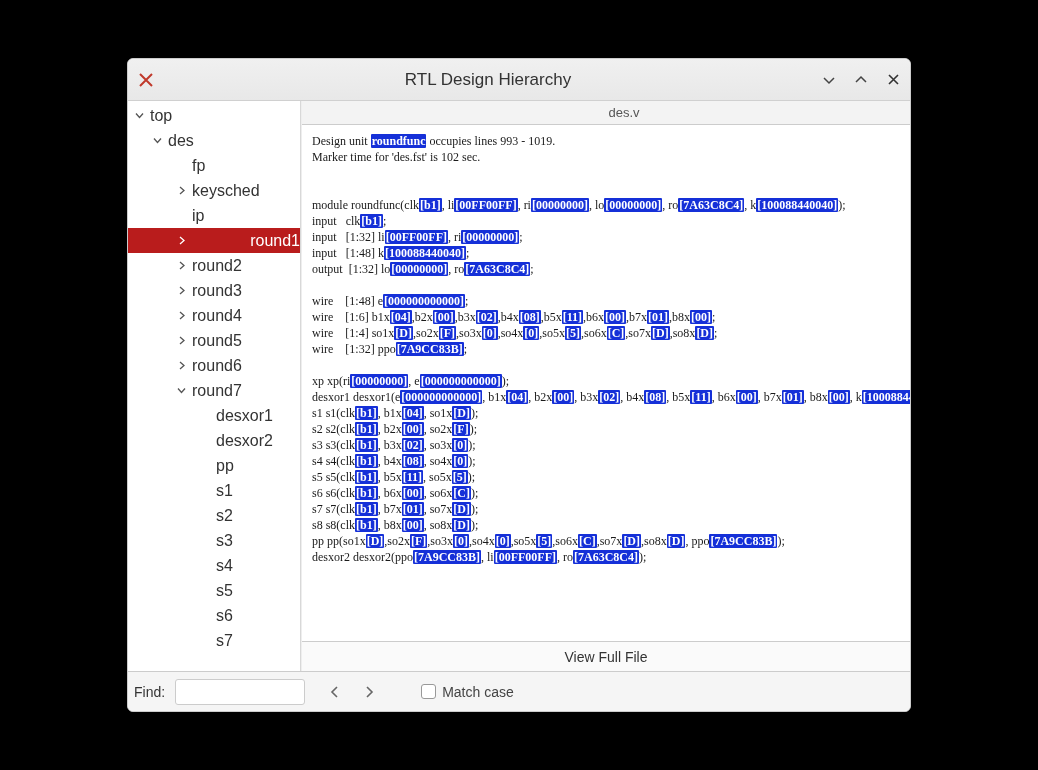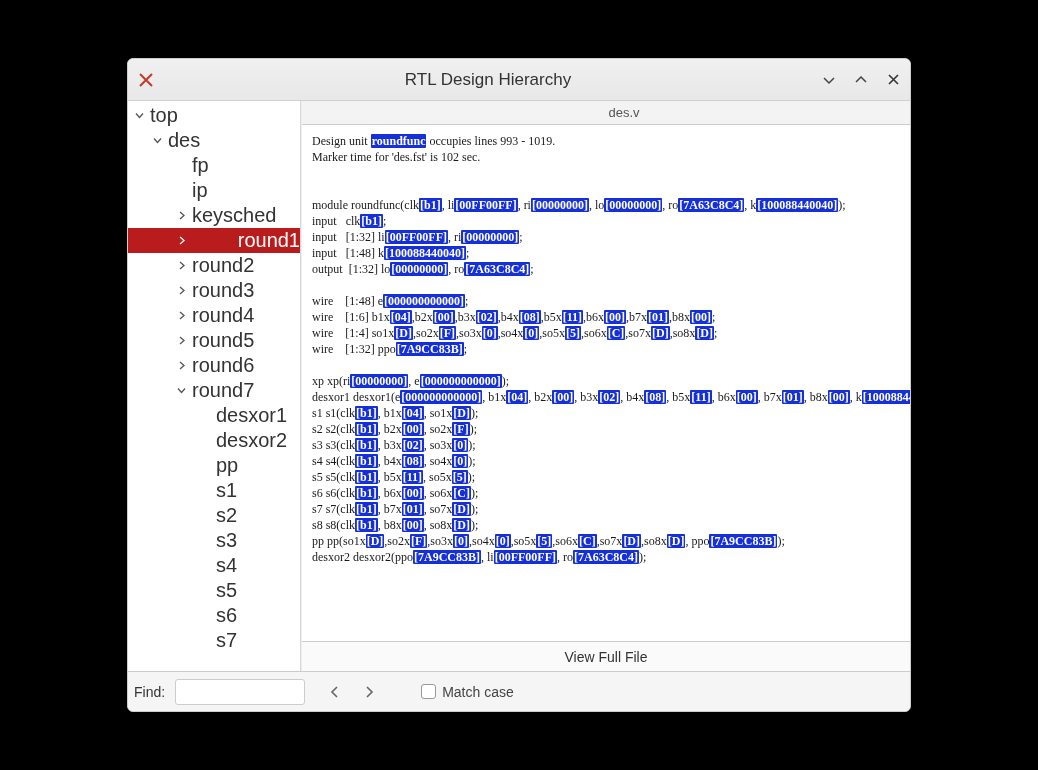--- a/index.html
+++ b/index.html
@@ -49,21 +49,21 @@
   .body-row {
     flex: 1;
     display: flex;
     min-height: 0;
   }
   .sidebar {
     width: 173px;
     border-right: 1px solid #d8d8d8;
     overflow: auto;
     background:#fff;
-    font-size: 20px;
+    font-size: 16px;
   }
   .tree { padding-top: 2px;}
   .tree-row {
     display: flex;
     align-items: center;
     height: 25px;
     padding-left: 6px;
     cursor: pointer;
     white-space: nowrap;
   }
@@ -214,30 +214,30 @@
                 <path d="M1 2.5 L4.5 6.5 L8 2.5" stroke="currentColor" stroke-width="1.3" fill="none"></path>
               </svg>
             </span>
             <span style="margin-left: 4px;">des</span>
           </div>
           <div class="tree-row tree-indent-2">
             <span class="tree-toggle"></span>
             <span style="margin-left: 4px;">fp</span>
           </div>
           <div class="tree-row tree-indent-2">
+            <span class="tree-toggle">
+              <svg width="9" height="9" viewBox="0 0 9 9">
+                <path d="M3 1 L7 4.5 L3 8" stroke="currentColor" stroke-width="1.3" fill="none"></path>
+              </svg>
+            </span>
+            <span style="margin-left: 4px;">keysched</span>
+          </div>
+          <div class="tree-row tree-indent-2">
             <span class="tree-toggle"></span>
             <span style="margin-left: 4px;">ip</span>
-          </div>
-          <div class="tree-row tree-indent-2">
-            <span class="tree-toggle">
-              <svg width="9" height="9" viewBox="0 0 9 9">
-                <path d="M3 1 L7 4.5 L3 8" stroke="currentColor" stroke-width="1.3" fill="none"></path>
-              </svg>
-            </span>
-            <span style="margin-left: 4px;">keysched</span>
           </div>
           <div class="tree-row tree-indent-2 selected">
             <span class="tree-toggle">
               <svg width="9" height="9" viewBox="0 0 9 9">
                 <path d="M3 1 L7 4.5 L3 8" stroke="currentColor" stroke-width="1.3" fill="none"></path>
               </svg>
             </span>
             <span style="margin-left: 4px;">round1</span>
           </div>
           <div class="tree-row tree-indent-2">

